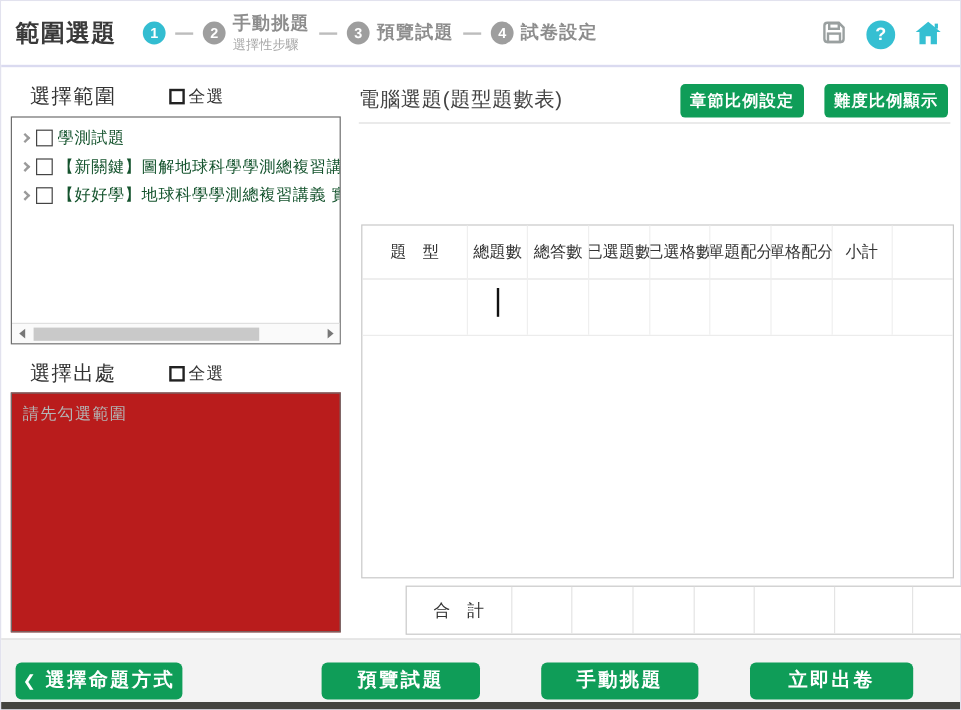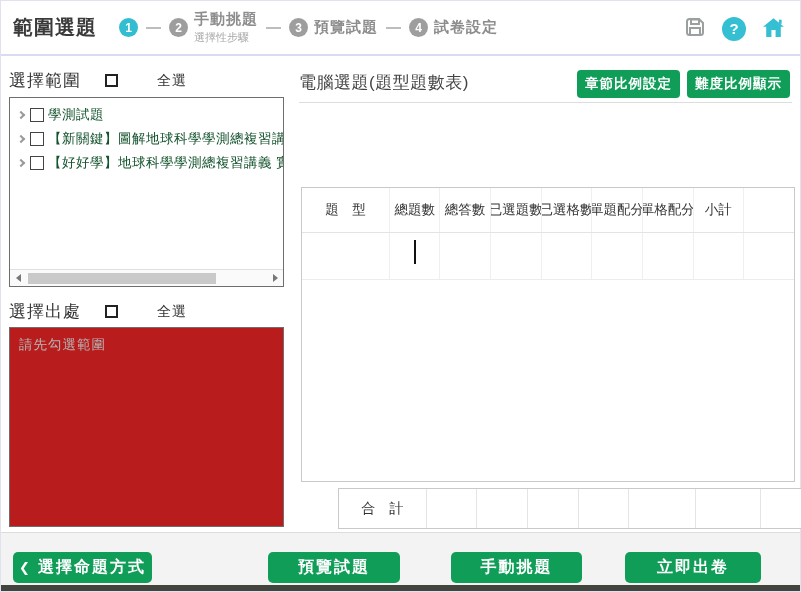--- a/index.html
+++ b/index.html
@@ -17,23 +17,23 @@
   .step-labels { display:flex; flex-direction:column; margin-left:6px; }
   .step-label { font-size:15px; font-weight:bold; color:#8d8d8d; letter-spacing:1px; white-space:nowrap; }
   .step.active .step-label { color:#2fb9cf; }
   .step-sub { font-size:11px; color:#a8a8a8; margin-top:1px; }
   .step-separator { width:15px; height:2px; background:#bdbdbd; margin:0 8px; }
   .header-icons { position:absolute; right:14px; top:0; height:55px; display:flex; align-items:center; gap:13px; }
   .icon-btn { width:26px; height:26px; display:flex; align-items:center; justify-content:center; cursor:pointer; background:none; border:none; }
   .help-circle { width:24px; height:24px; border-radius:50%; background:#35bfd2; color:#fff; font-size:15px; font-weight:bold; display:flex; align-items:center; justify-content:center; }
 
   
-  .panel-head { position:absolute; left:8px; display:flex; align-items:center; }
+  .panel-head { position:absolute; left:24px; display:flex; align-items:center; }
   .panel-title { font-size:17px; color:#333; letter-spacing:1px; }
-  .select-all { display:flex; align-items:center; margin-left:24px; cursor:pointer;gap:36px; }
+  .select-all { display:flex; align-items:center; margin-left:44px; cursor:pointer; }
   .cb { width:13px; height:13px; border:2px solid #222; background:#fff; display:inline-block; flex:0 0 auto; }
   .select-all .lbl { font-size:14px; color:#333; margin-left:3px; letter-spacing:1px; }
 
   .range-box { position:absolute; left:8px; top:96px; width:275px; height:190px; border:1px solid #6e6e6e; background:#fff; overflow:hidden; }
   .tree { padding:5px 0 0 4px; }
   .tree-item { display:flex; align-items:center; height:24px; white-space:nowrap; overflow:hidden; cursor:pointer; }
   .tw { width:14px; display:flex; justify-content:center; flex:0 0 auto; }
   .chev { width:6px; height:6px; border-top:2px solid #9a9a9a; border-right:2px solid #9a9a9a; transform:rotate(45deg); }
   .tree-cb { width:14px; height:14px; border:1.5px solid #444; background:#fff; margin:0 4px 0 2px; flex:0 0 auto; }
   .tree-label { font-size:13.5px; color:#14532d; letter-spacing:0.5px; }
@@ -42,21 +42,21 @@
   .tri-l { width:0; height:0; border-top:4px solid transparent; border-bottom:4px solid transparent; border-right:5px solid #777; }
   .tri-r { width:0; height:0; border-top:4px solid transparent; border-bottom:4px solid transparent; border-left:5px solid #777; }
   .hs-track { flex:1; height:100%; position:relative; }
   .hs-thumb { position:absolute; left:2px; top:3px; height:11px; width:78%; background:#c9c9c9; cursor:grab; }
 
   .source-box { position:absolute; left:8px; top:326px; width:275px; height:200px; border:1px solid #6e6e6e; background:#b91c1c; }
   .placeholder { display:block; padding:8px 9px; font-size:13.5px; color:#b4b4b4; letter-spacing:1px; }
 
   
   .right-title { position:absolute; left:298px; top:70px; font-size:17px; color:#444; letter-spacing:0.5px; }
-  .ratio-btns { position:absolute; right:10px; top:69px; display:flex; gap:7px; }
+  .ratio-btns { position:absolute; right:10px; top:69px; display:flex; gap:17px; }
   .btn-green-sm { background:#0f9d58; color:#fff; border:none; border-radius:4px; font-size:13.5px; font-weight:bold; padding:5px 8px; letter-spacing:1px; cursor:pointer; font-family:inherit; }
   .right-divider { position:absolute; left:298px; right:8px; top:101px; height:1px; background:#ddd; }
   .type-order-btn { position:absolute; left:300px; top:162px; background:#9e9e9e; color:#fff; border:none; border-radius:6px; font-size:13.5px; padding:4px 9px; letter-spacing:1px; cursor:pointer; font-family:inherit; }
 
   .table-box { position:absolute; left:300px; top:186px; width:494px; height:295px; border:1px solid #c9c9c9; background:#fff; }
   .trow { display:flex; width:100%; }
   .thead-row { height:45px; border-bottom:1px solid #e3e3e3; }
   .tbody-row { height:47px; border-bottom:1px solid #ececec; }
   .tcell { display:flex; align-items:center; justify-content:center; border-right:1px solid #efefef; height:100%; font-size:13.5px; color:#333; overflow:hidden; white-space:nowrap; }
   .tcell:last-child { border-right:none; }

